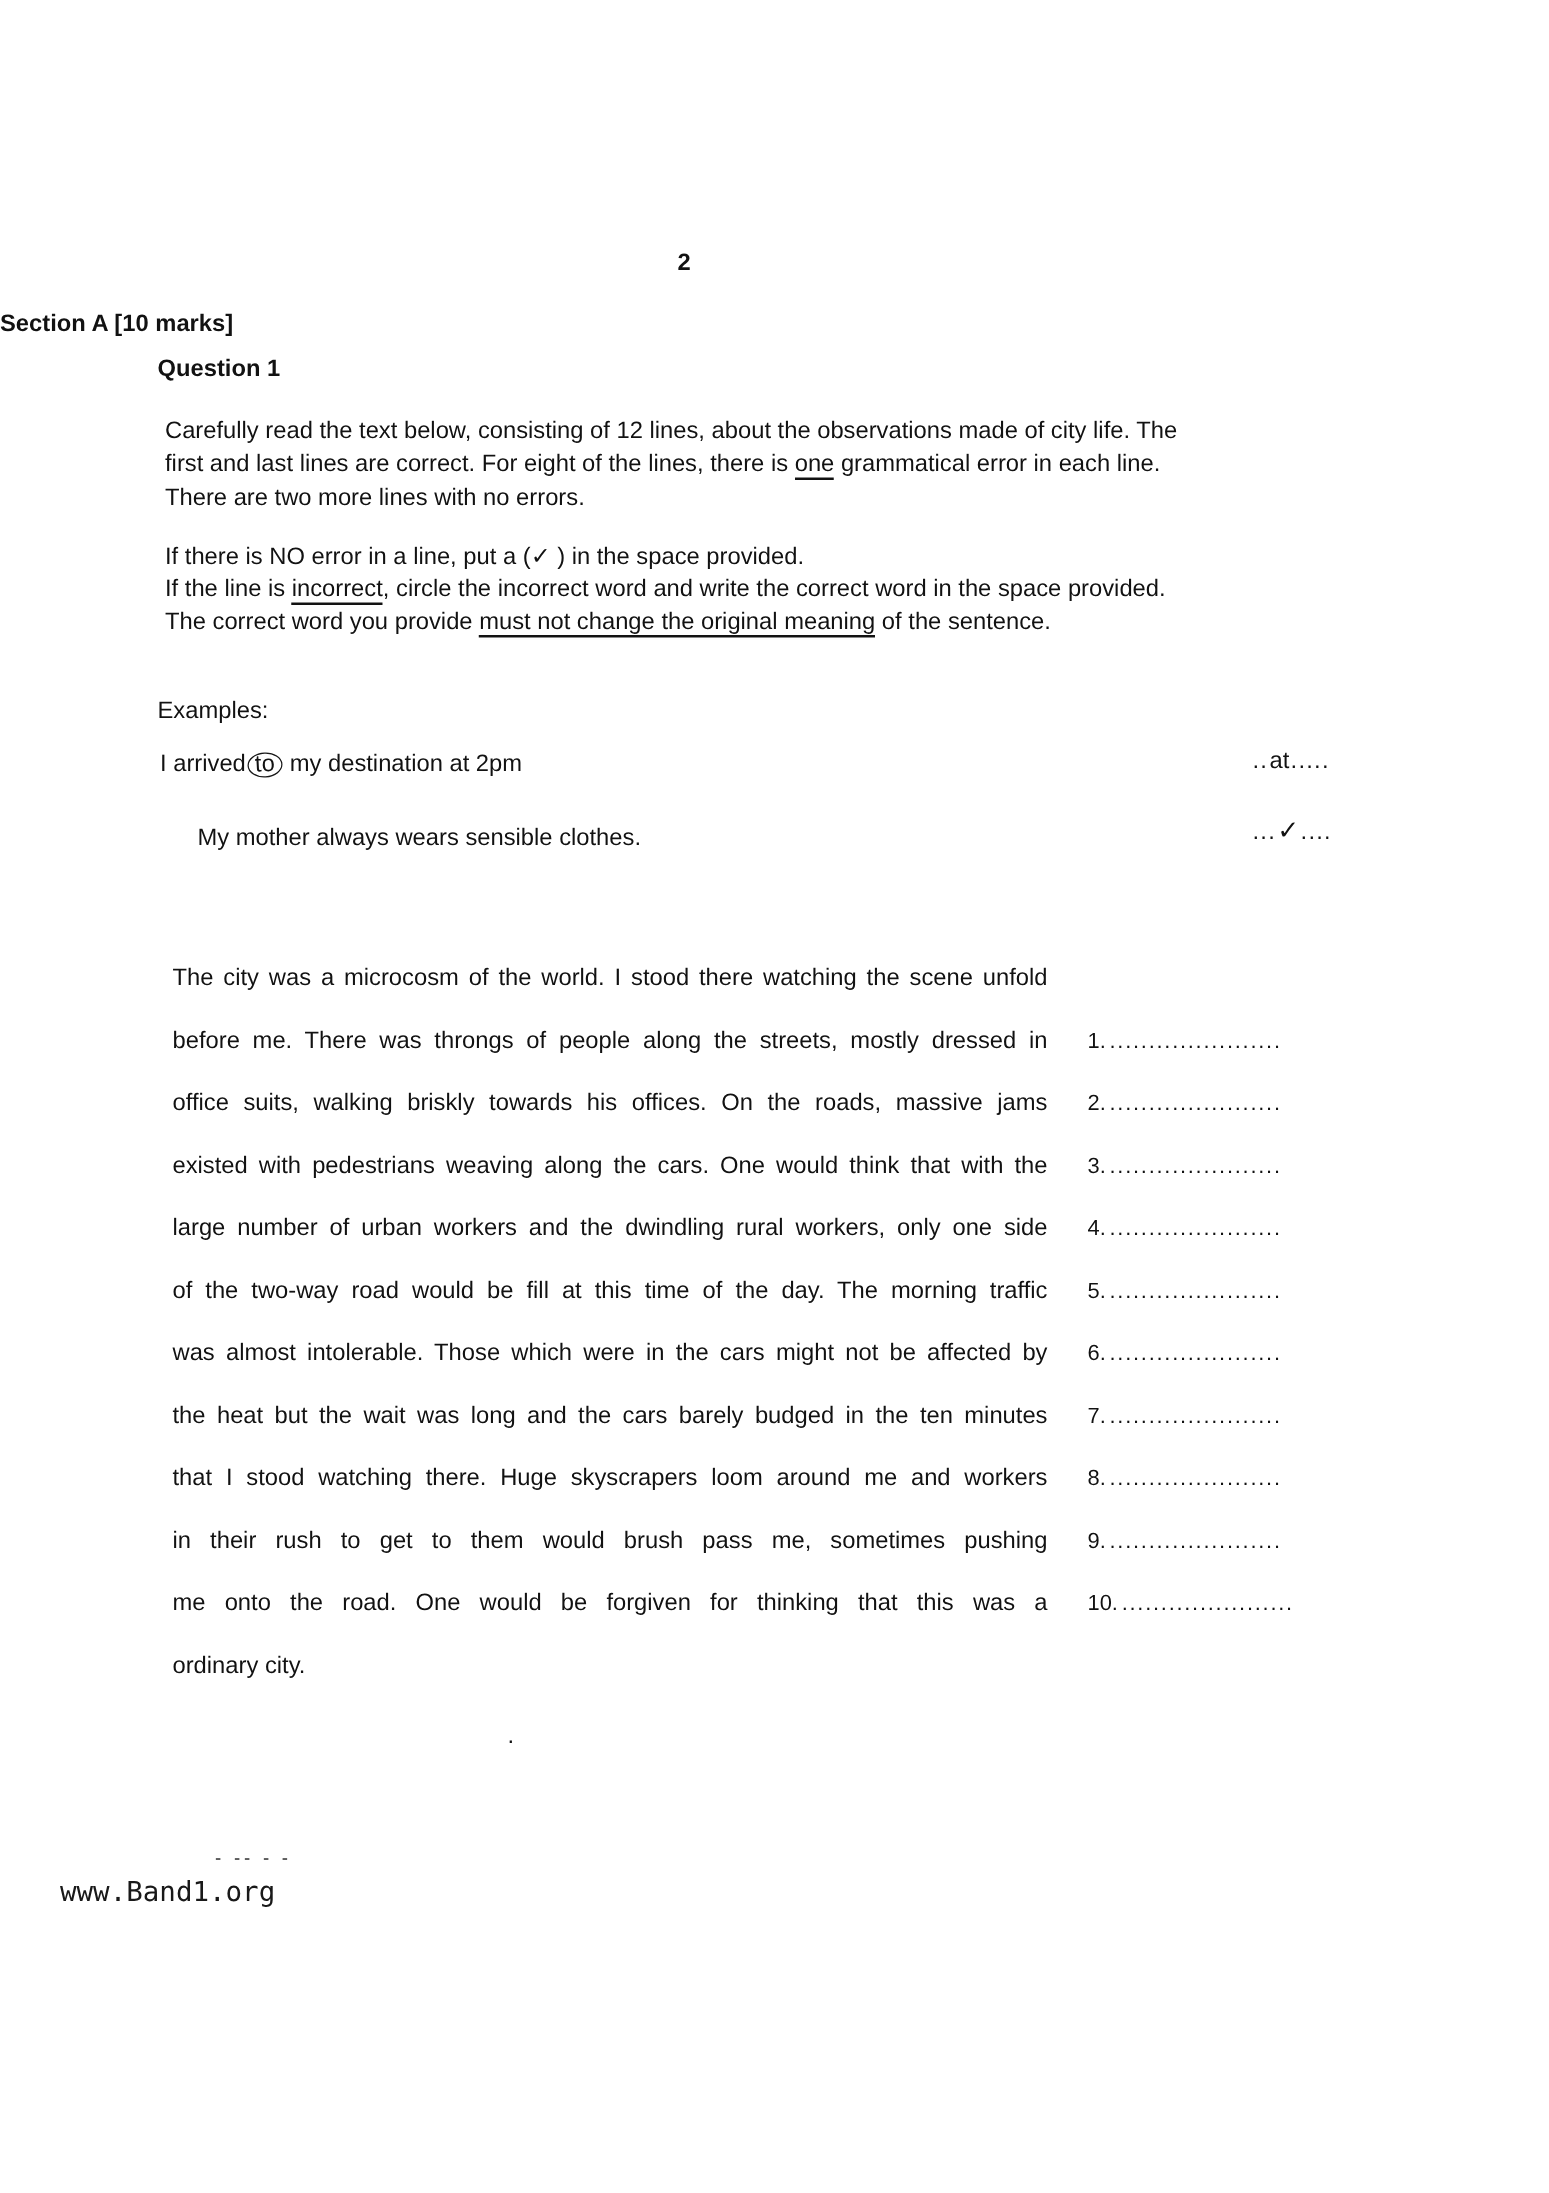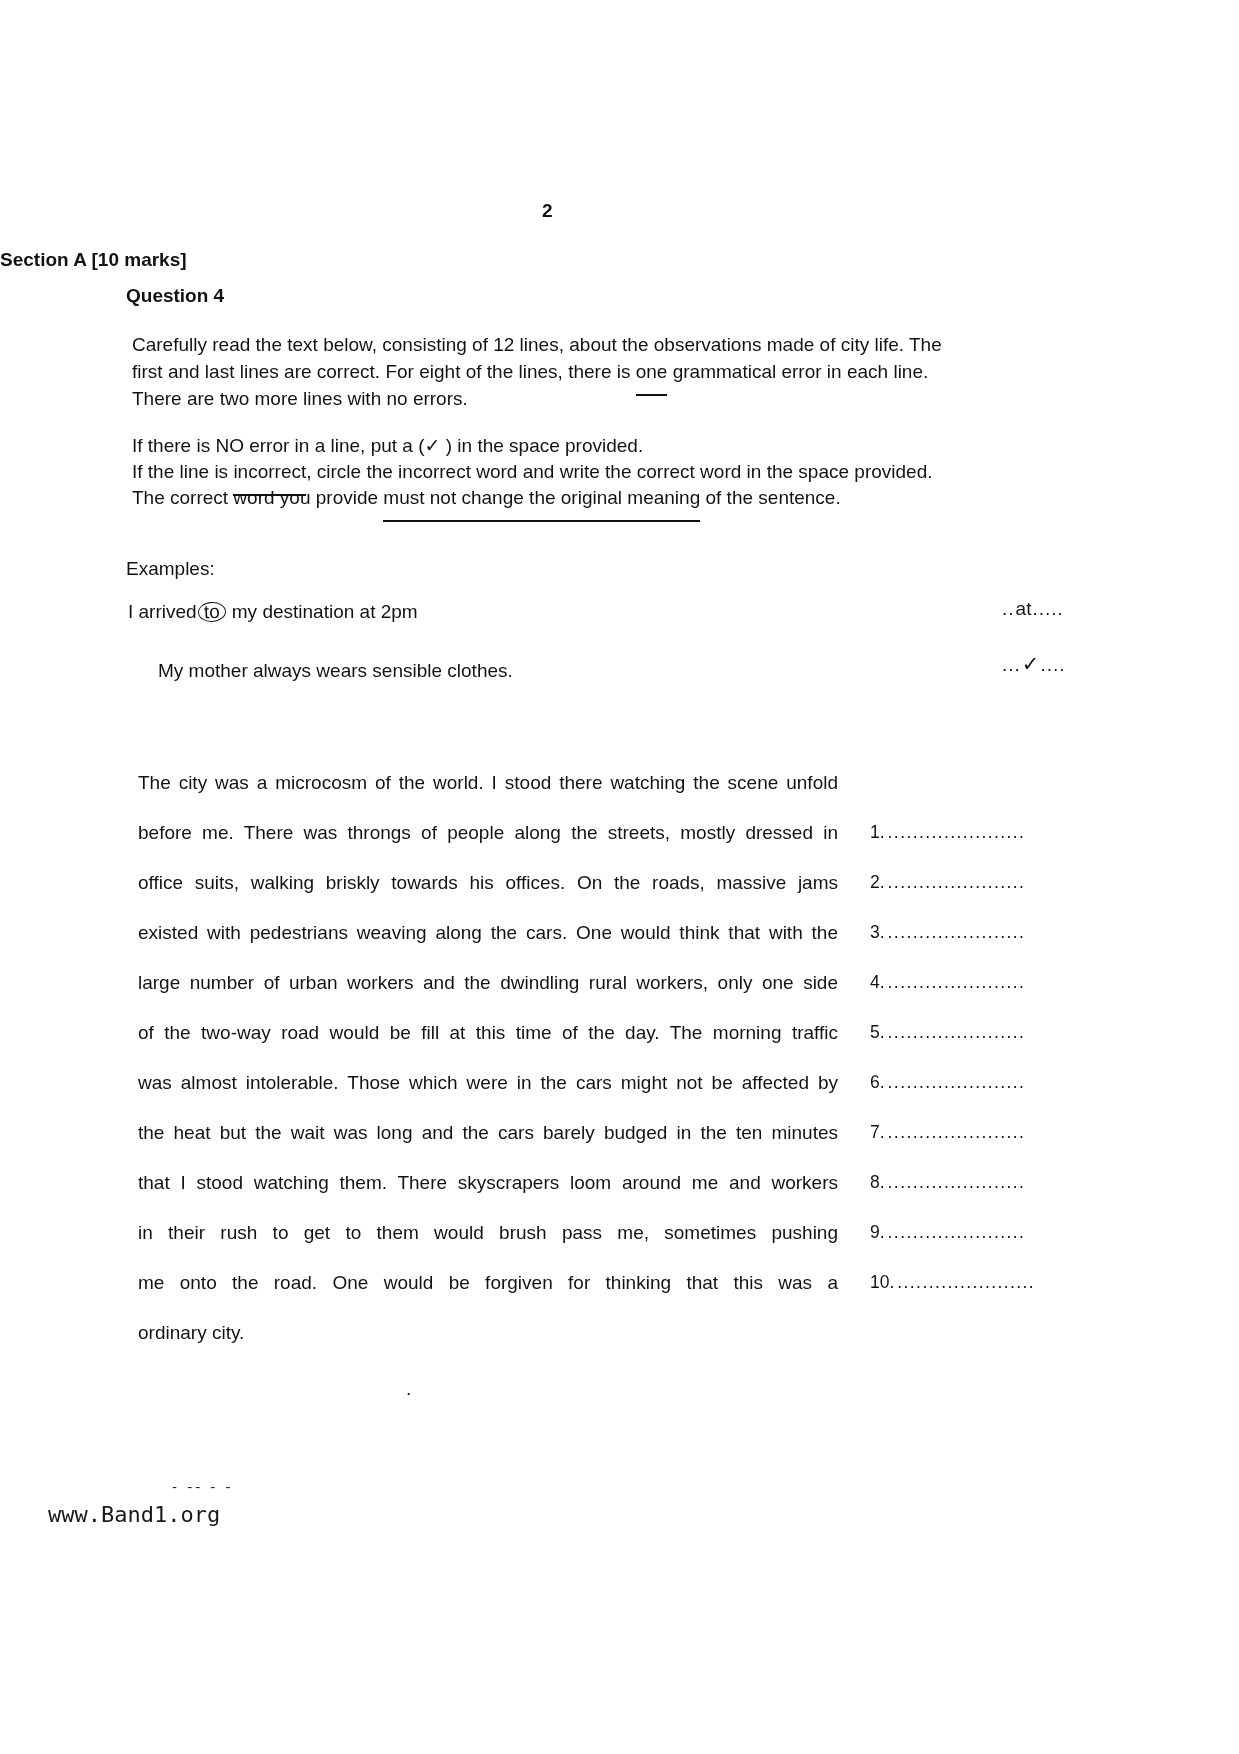--- a/index.html
+++ b/index.html
@@ -14,21 +14,21 @@
     font-family:"DejaVu Sans Mono",monospace;font-weight:bold;
     font-size:26px;letter-spacing:1px;
   }
   .page-num{position:absolute;top:200px;left:542px;font-size:19px;font-weight:bold;}
   .section-title{position:absolute;top:249px;left:0;width:1156px;text-align:left;font-size:19px;font-weight:bold;}
   .question-title{position:absolute;top:285px;left:126px;font-size:19px;font-weight:bold;}
   .para{position:absolute;left:132px;font-size:19px;}
   .p1{top:331px;line-height:27px;}
   .p2{top:433px;line-height:26px;}
   .pline{white-space:nowrap;}
-  .u{border-bottom:2px solid #161616;padding-bottom:12px;}
+  .u{border-bottom:2px solid #161616;padding-bottom:0px;}
   .examples-label{position:absolute;top:558px;left:126px;font-size:19px;}
   .ex1{position:absolute;top:601px;left:128px;font-size:19px;white-space:nowrap;}
   .ex2{position:absolute;top:660px;left:126px;font-size:19px;white-space:nowrap;margin-left:32px;}
   .circled{
     display:inline-block;border:1.7px solid #1c1c1c;border-radius:50%;
     padding:0 5px 1px 5px;margin:0 1px;line-height:17px;
     transform:rotate(-3deg);
   }
   .ex-ans{position:absolute;font-size:19px;letter-spacing:1px;white-space:nowrap;}
   .ex-ans-1{top:598px;left:1002px;}
@@ -53,21 +53,21 @@
   }
 </style>
 </head>
 <body>
 
 <div class="page">
 
   <div class="doc-code">BP-62</div>
   <div class="page-num">2</div>
   <div class="section-title">Section A [10 marks]</div>
-  <div class="question-title">Question 4</div>
+  <div class="question-title">Question 1</div>
 
   <div class="para p1">
     <div class="pline">
       <span>Carefully read the text below, consisting of 12 lines, about the observations made of city life.  The</span>
     </div>
     <div class="pline">
       <span>first and last lines are correct.  For eight of the lines, there is </span><span class="u">one</span><span> grammatical error in each line.</span>
     </div>
     <div class="pline">
       <span>There are two more lines with no errors.</span>
@@ -129,21 +129,21 @@
     </div>
     <div class="prow">
       <span class="ptext">was almost intolerable.  Those which were in the cars might not be affected by</span>
       <span class="pans"><span class="pnum">6.</span><span class="pdots">......................</span></span>
     </div>
     <div class="prow">
       <span class="ptext">the heat but the wait was long and the cars barely budged in the ten minutes</span>
       <span class="pans"><span class="pnum">7.</span><span class="pdots">......................</span></span>
     </div>
     <div class="prow">
-      <span class="ptext">that I stood watching them.  There skyscrapers loom around me and workers</span>
+      <span class="ptext">that I stood watching there.  Huge skyscrapers loom around me and workers</span>
       <span class="pans"><span class="pnum">8.</span><span class="pdots">......................</span></span>
     </div>
     <div class="prow">
       <span class="ptext">in their rush to get to them would brush pass me, sometimes pushing</span>
       <span class="pans"><span class="pnum">9.</span><span class="pdots">......................</span></span>
     </div>
     <div class="prow">
       <span class="ptext">me onto the road.  One would be forgiven for thinking that this was a</span>
       <span class="pans"><span class="pnum">10.</span><span class="pdots">......................</span></span>
     </div>

